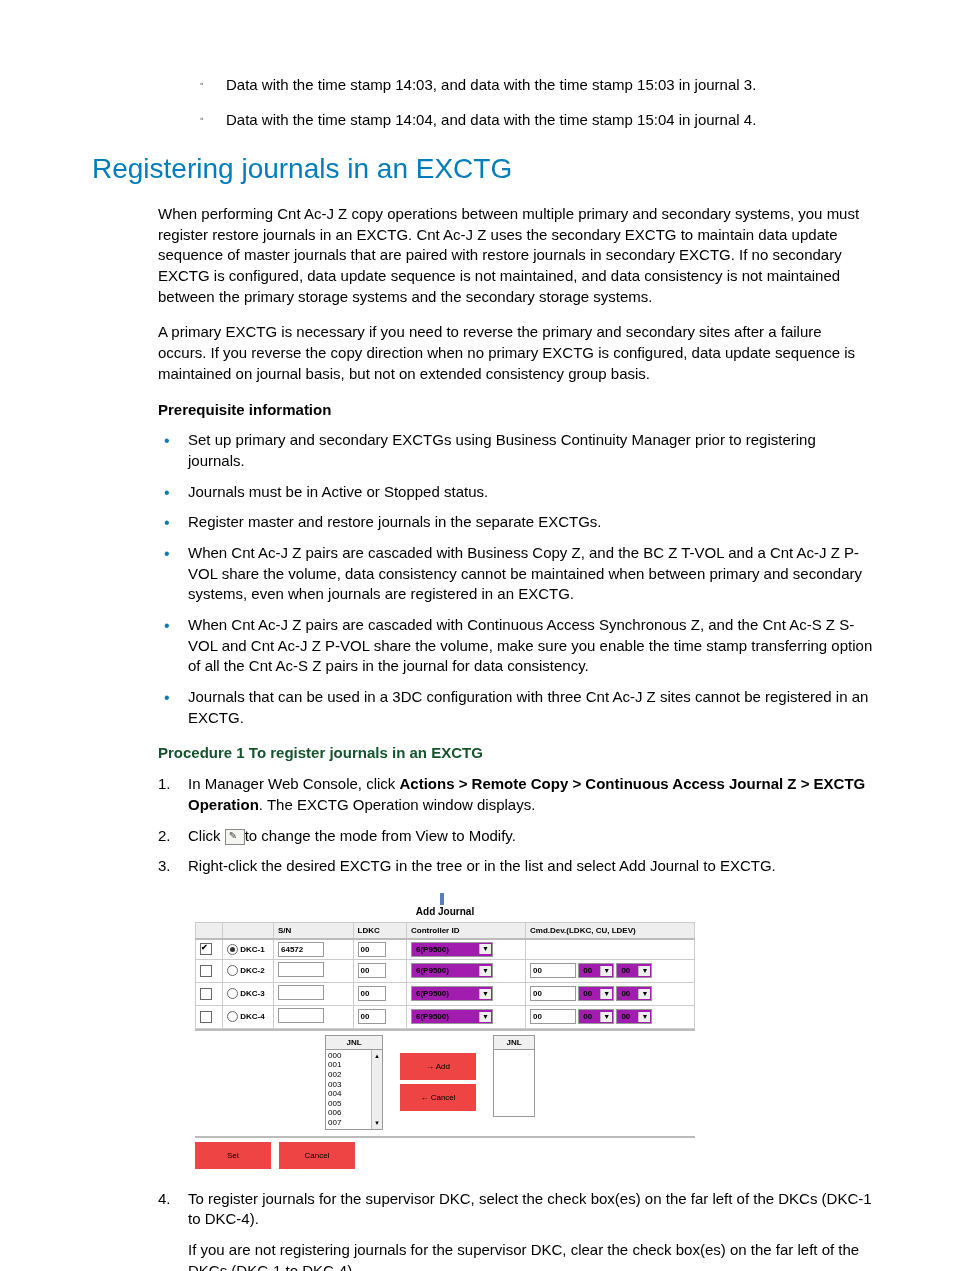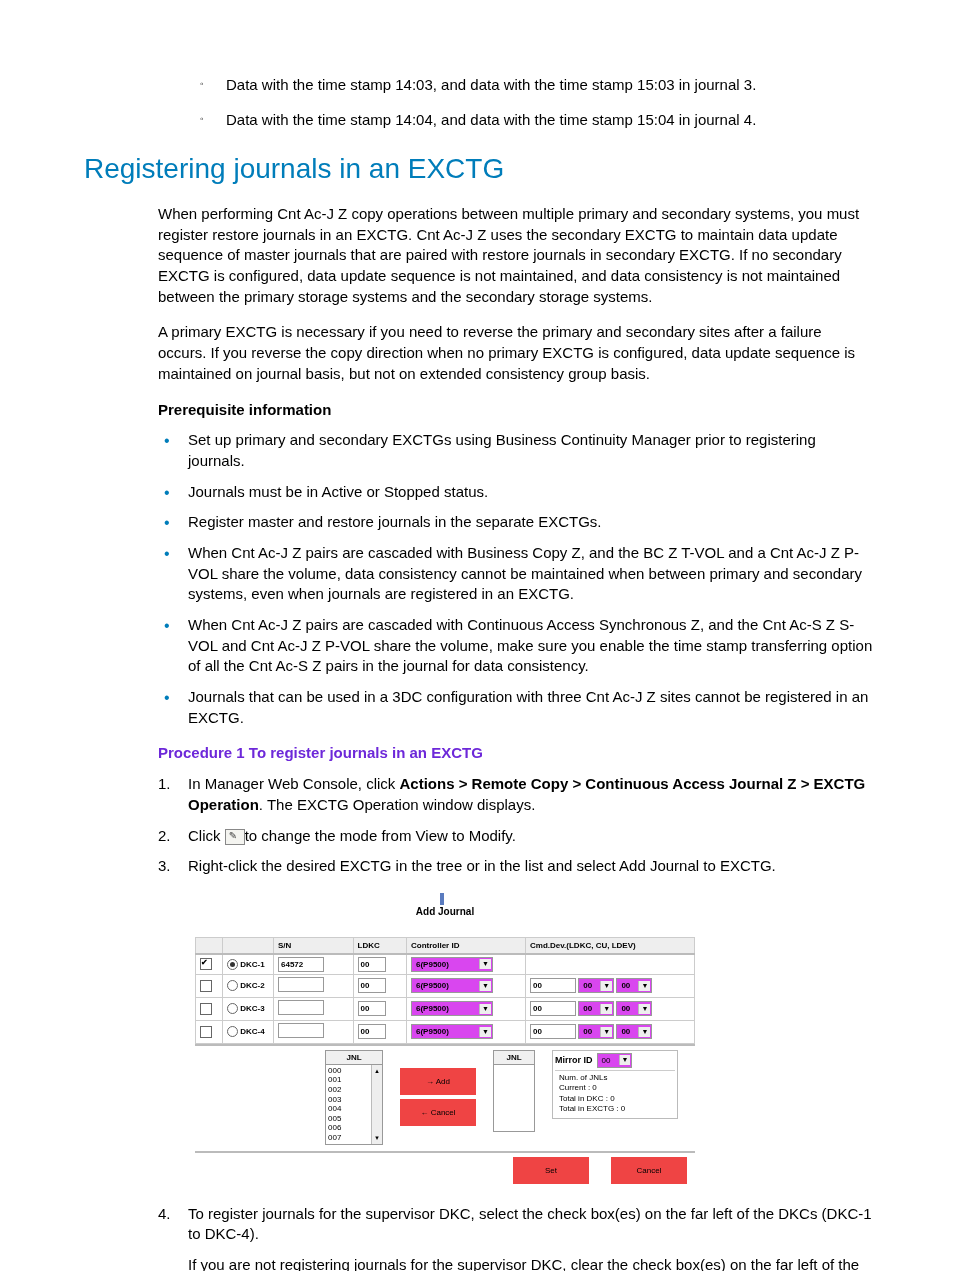--- a/index.html
+++ b/index.html
@@ -9,76 +9,76 @@
     margin: 0;
     padding: 60px 80px 40px 80px;
     width: 954px;
     box-sizing: border-box;
     line-height: 1.38;
   }
   .sub-bullet-list { margin-left: 120px; list-style: none; padding: 0; }
   .sub-bullet-list li { position: relative; padding-left: 26px; margin-bottom: 14px; }
   .sub-bullet-list li::before { content: "◦"; position: absolute; left: 0; top: 2px; font-size: 10px; }
   h2.section-heading {
-    margin-left: 4px;
+    margin-left: 12px;
     font-weight: 300;
     font-size: 28px;
     color: #007dba;
     margin-top: 20px;
     margin-bottom: 10px;
   }
   .body-para { margin-left: 78px; margin-bottom: 12px; }
   .bold { font-weight: bold; }
   .prereq-heading { margin-left: 78px; font-weight: bold; margin-bottom: 10px; }
   ul.bullet-list { margin: 0 0 12px 78px; padding: 0; list-style: none; }
   ul.bullet-list li { position: relative; padding-left: 30px; margin-bottom: 10px; }
   ul.bullet-list li::before { content: "•"; color: #007dba; position: absolute; left: 6px; top: 0; font-size: 16px; }
-  .proc-heading { margin-left: 78px; color: #6d28d9; font-weight: bold; margin-bottom: 10px; }
+  .proc-heading { margin-left: 78px; color: #14532d; font-weight: bold; margin-bottom: 10px; }
   ol.num-list { margin: 0 0 14px 78px; padding: 0; list-style: none; }
   ol.num-list > li { position: relative; padding-left: 30px; margin-bottom: 10px; }
   ol.num-list > li .num { position: absolute; left: 0; top: 0; }
   .inline-icon { display: inline-block; width: 18px; height: 14px; border: 1px solid #888; background: #f4f4f0; vertical-align: middle; position: relative; }
   .inline-icon::after { content: "✎"; font-size: 10px; position: absolute; left: 3px; top: -1px; color: #444; }
   .figure-wrap { margin: 10px 0 20px 115px; }
   .figure {
     font-family: Verdana, Arial, sans-serif;
     font-size: 9px;
     background: #fff;
     width: 500px;
     border: none;
   }
   .fig-titlebar { display: flex; align-items: center; padding: 2px 4px; font-weight: bold; font-size: 10px; flex-direction: column; }
   .fig-titlebar .blue-bar { width: 4px; height: 12px; background: #5a7bbf; margin-right: 6px; }
-  .fig-table { width: 100%; border-collapse: collapse; margin-top: 16px; }
+  .fig-table { width: 100%; border-collapse: collapse; margin-top: 1px; }
   .fig-table th, .fig-table td { border: 1px solid #ccc; padding: 2px 4px; text-align: left; font-size: 8px; vertical-align: middle; font-weight: bold; }
   .fig-table th { background: #eee; font-weight: bold; border-bottom: 2px solid #bbb;}
   .fig-input { border: 1px solid #999; background: #fff; padding: 1px 2px; font-size: 8px; display: inline-block; min-width: 22px; height: 11px; line-height: 11px; }
   .fig-input.wide { min-width: 40px; }
-  .fig-select { border: 1px solid #999; background: #d946ef; font-size: 8px; display: inline-flex; align-items: center; padding: 0 1px; height: 13px;}
+  .fig-select { border: 1px solid #999; background: #a21caf; font-size: 8px; display: inline-flex; align-items: center; padding: 0 1px; height: 13px;}
   .fig-select .sel-text { padding: 0 3px; min-width: 60px; display:inline-block;}
   .fig-select .sel-text.narrow { min-width: 14px; }
   .fig-select .sel-arrow { border-left: 1px solid #bbb; padding: 0 2px; background: #eee; font-size: 7px; }
   .fig-chk { width: 10px; height: 10px; border: 1px solid #666; background: #fff; display: inline-block; position: relative; vertical-align: middle;}
   .fig-chk.checked::after { content: "✔"; font-size: 8px; position: absolute; left: 0; top: -2px; }
   .fig-radio { width: 9px; height: 9px; border: 1px solid #666; border-radius: 50%; display: inline-block; vertical-align: middle; position: relative;}
   .fig-radio.checked::after { content: ""; width: 5px; height: 5px; background: #333; border-radius: 50%; position: absolute; left: 2px; top: 2px;}
   .fig-note { font-size: 8px; padding: 2px 0 4px 4px; }
   .fig-mid { display: flex; gap: 17px; padding: 4px 0 6px 130px; border-top: 2px solid #bbb; align-items:flex-start;}
   .fig-listbox { border: 1px solid #999; width: 56px; }
   .fig-listbox-header { border-bottom: 1px solid #999; font-weight: bold; text-align:center; padding:1px 0; font-size:8px; background:#f0f0f0;}
   .fig-listbox-body { display:flex; }
   .fig-listbox-items { flex:1; padding:1px 2px; font-size:8px; line-height:1.2;}
   .fig-listbox-scroll { width:10px; border-left:1px solid #bbb; background:#eee; display:flex; flex-direction:column; justify-content:space-between; align-items:center; font-size:7px; padding:1px 0;}
   .fig-btn { border: 6px solid #ef4444; background: #ef4444; font-size: 8px; padding: 2px 10px; display:inline-block; text-align:center; min-width:44px;}
   .fig-btn-col { display:flex; flex-direction:column; gap:4px; margin-top:18px;}
   .fig-right-listbox { border:1px solid #999; width:40px;}
   .fig-infobox { border:none; font-size:8px; padding:2px 4px; line-height:1.3;}
   .fig-infobox-wrap { border:1px solid #bbb; padding:2px; width:120px;}
   .fig-infobox-head { display:flex; align-items:center; gap:4px; padding-bottom:2px; border-bottom:1px solid #ccc;}
-  .fig-footer { display:flex; justify-content:flex-end; gap:22px; padding:4px 8px 0 0; border-top:2px solid #bbb;}
+  .fig-footer { display:flex; justify-content:flex-start; gap:8px; padding:4px 8px 0 0; border-top:2px solid #bbb;}
   .dkc-cell {white-space:nowrap;}
 </style>
 </head>
 <body>
 
 <ul class="sub-bullet-list">
   <li>Data with the time stamp 14:03, and data with the time stamp 15:03 in journal 3.</li>
   <li>Data with the time stamp 14:04, and data with the time stamp 15:04 in journal 4.</li>
 </ul>
 
@@ -229,35 +229,20 @@
         </div>
       </div>
       <div class="fig-btn-col">
         <span class="fig-btn">→ Add</span>
         <span class="fig-btn">← Cancel</span>
       </div>
       <div class="fig-right-listbox">
         <div class="fig-listbox-header">JNL</div>
         <div style="height:66px;"></div>
       </div>
-      <div class="fig-infobox-wrap">
-        <div class="fig-infobox-head">
-          <span class="bold">Mirror ID</span>
-          <span class="fig-select">
-              <span class="sel-text narrow">00</span>
-              <span class="sel-arrow">▼</span>
-            </span>
-        </div>
-        <div class="fig-infobox">
-          <div>Num. of JNLs</div>
-          <div>Current : 0</div>
-          <div>Total in DKC : 0</div>
-          <div>Total in EXCTG : 0</div>
-        </div>
-      </div>
     </div>
 
     <div class="fig-footer">
       <span class="fig-btn">Set</span>
       <span class="fig-btn">Cancel</span>
     </div>
   </div>
 </div>
 
 <ol class="num-list" start="4">

